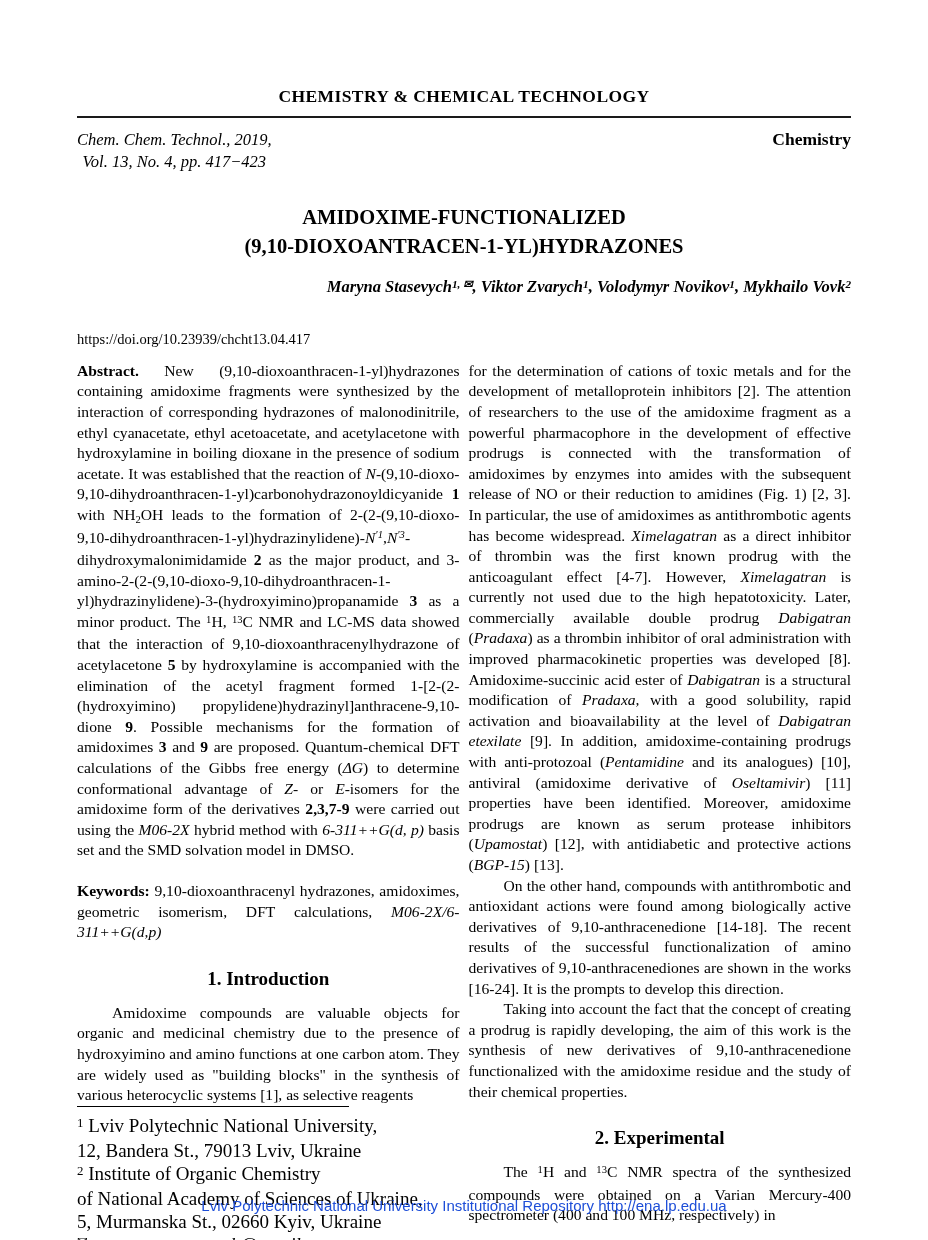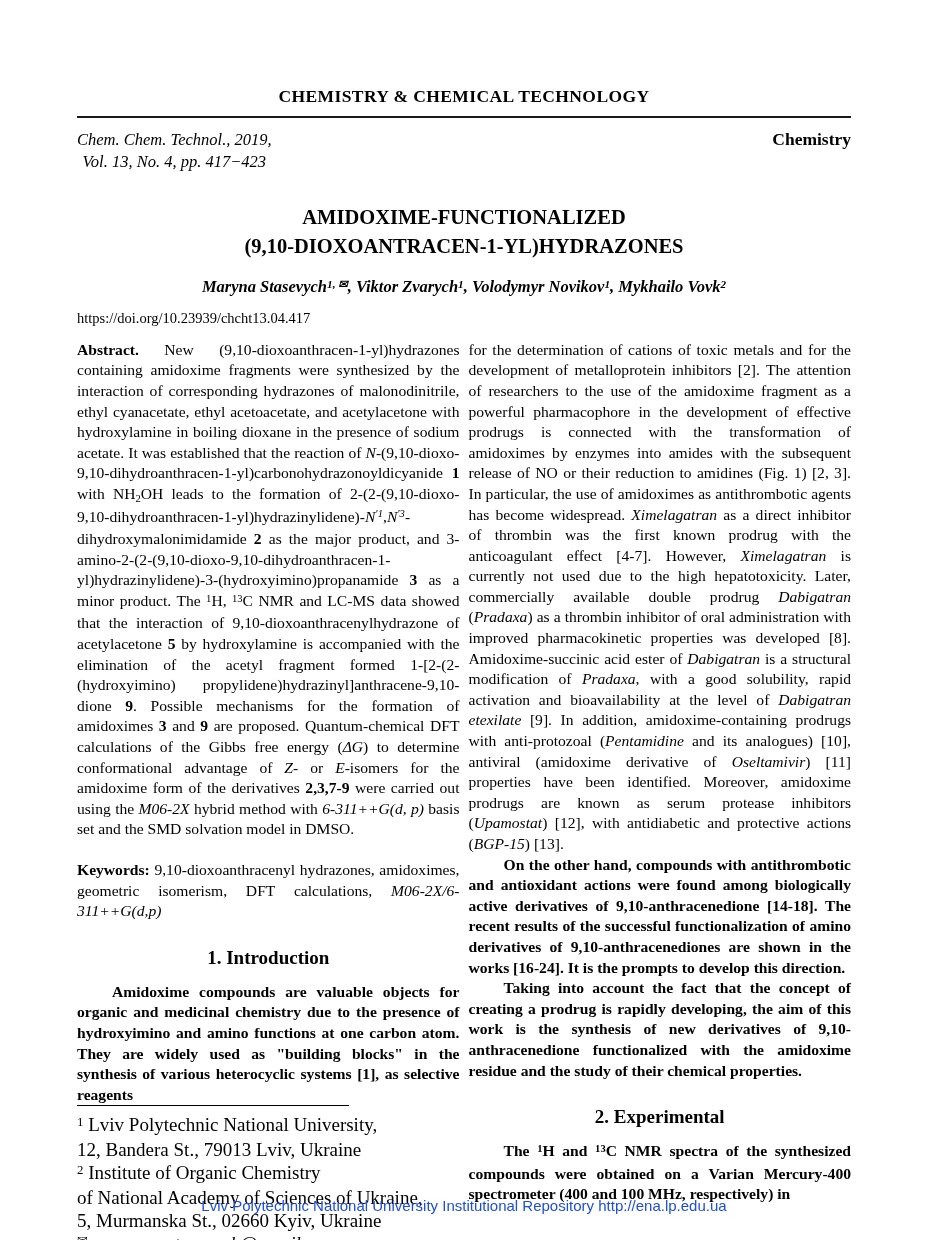--- a/index.html
+++ b/index.html
@@ -12,27 +12,27 @@
     font-family:"Liberation Serif","DejaVu Serif",serif;
     color:#000;
     overflow:hidden;
   }
   .banner{text-align:center;font-weight:bold;font-size:17.5px;letter-spacing:.4px;}
   .rule{border-bottom:2px solid #1a1a1a;margin-top:9px;}
   .cite-row{display:flex;justify-content:space-between;align-items:flex-start;margin-top:11px;text-align:center;}
   .cite{font-style:italic;font-size:16.5px;line-height:1.32;}
   .sec-label{font-weight:bold;font-size:17.5px;}
   .title{margin:30px 0 0 0;text-align:center;font-weight:bold;font-size:20.5px;line-height:1.42;}
-  .authors{margin-top:16px;text-align:center;font-weight:bold;font-style:italic;font-size:16.5px;}
-  .doi{margin-top:13px;font-size:14.5px;display:inline-block;}
+  .authors{margin-top:16px;text-align:right;font-weight:bold;font-style:italic;font-size:16.5px;}
+  .doi{margin-top:34px;font-size:14.5px;display:inline-block;}
   .cols{display:flex;gap:9px;margin-top:13px;}
   .col{flex:1 1 0;min-width:0;}
   p.just{margin:0;text-align:justify;font-size:15.6px;line-height:20.6px;}
   p.kw{margin-top:20px;}
-  .ind{text-indent:35px;font-weight:bold;}
+  .ind{text-indent:35px;}
   h2.sec-heading{font-size:19px;font-weight:bold;margin:25px 0 13px 0;text-align:center;}
   .st-b{font-weight:bold;}
   .st-i{font-style:italic;}
   .st-sup{position:relative;top:-0.38em;font-size:0.68em;}
   .st-sub{position:relative;top:0.25em;font-size:0.68em;}
   .footnotes{margin-top:0;font-size:19px;line-height:23px;}
   .fn-rule{width:272px;border-top:1.6px solid #000;margin-bottom:7px;}
   .fn-line{white-space:normal;}
   .footer{
     position:absolute;left:0;right:0;bottom:26px;

